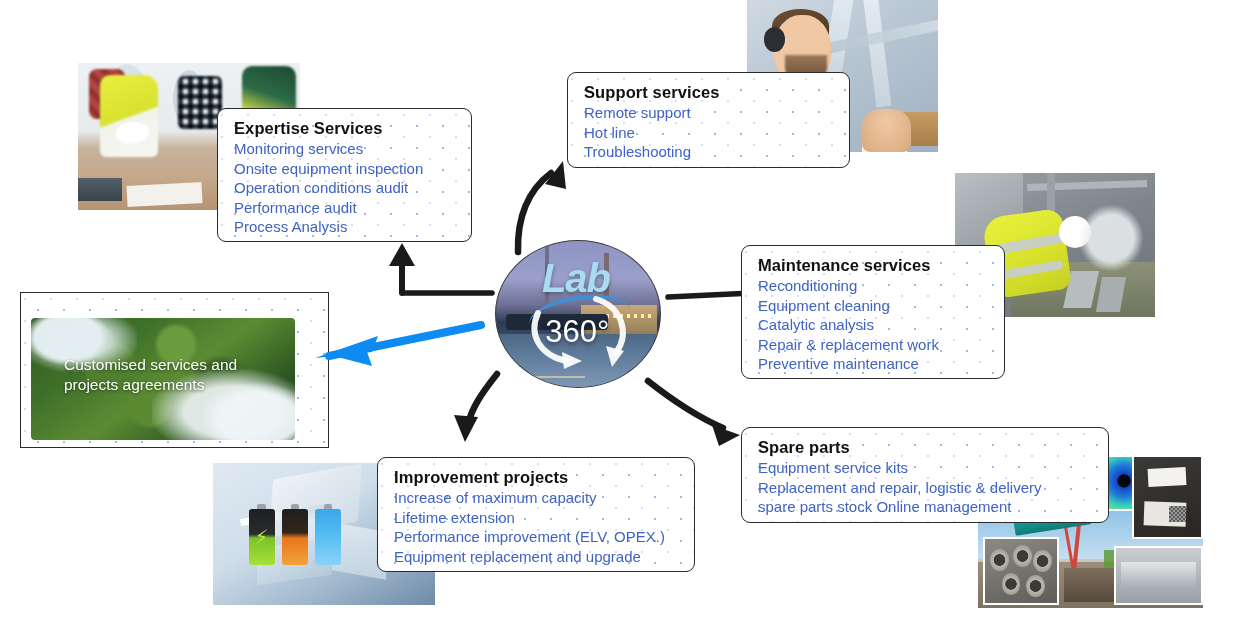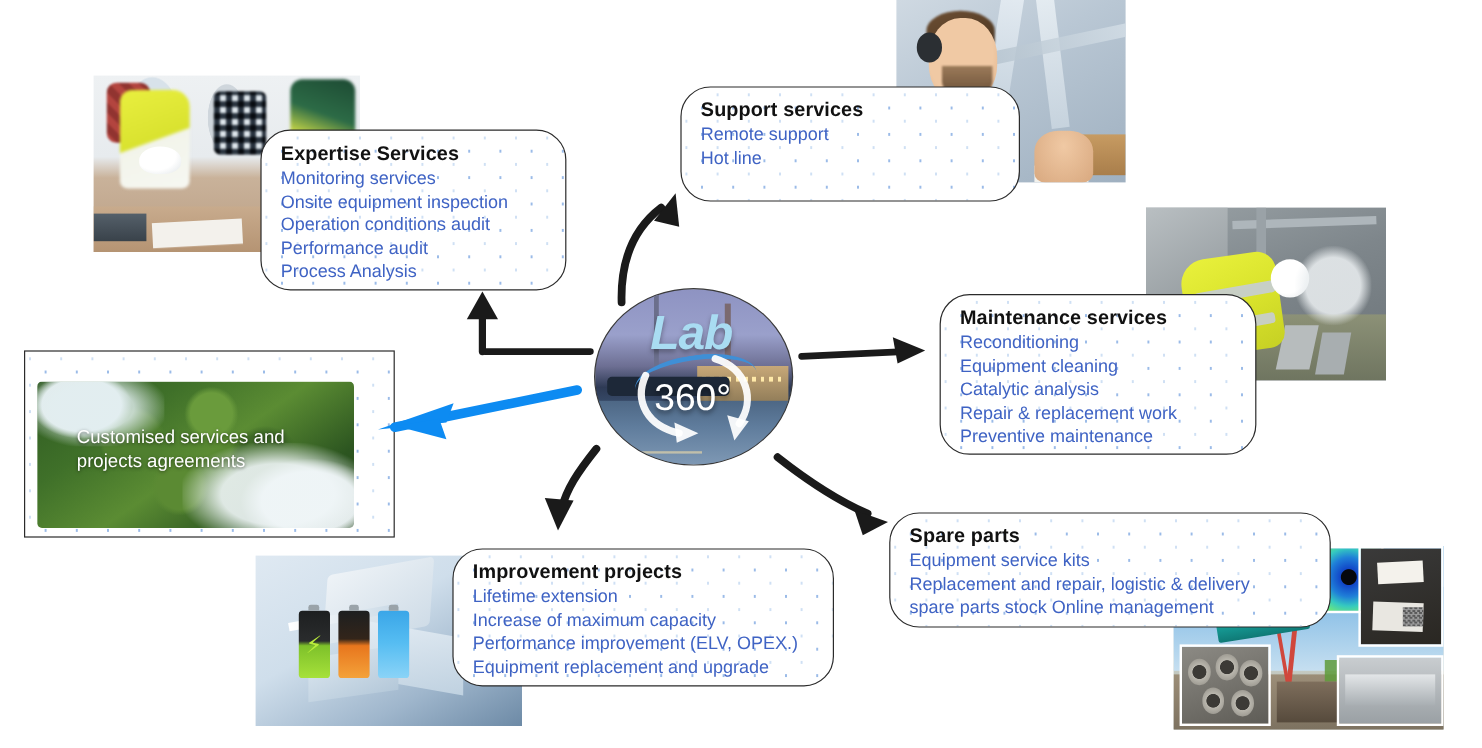--- a/index.html
+++ b/index.html
@@ -147,21 +147,21 @@
       background:linear-gradient(180deg,#c9cdd0,#9aa0a4);border:2px solid #ffffff;}
   .ph-spare .tileD .body{position:absolute;left:6%;top:26%;width:88%;height:46%;
       background:linear-gradient(180deg,#e3e6e8,#a8aeb2);}
   .ph-spare .tileE{position:absolute;left:38%;bottom:4%;width:26%;height:22%;
       background:linear-gradient(180deg,#7e6e5c,#564a3c);}
   .ph-spare .green{position:absolute;left:56%;bottom:26%;width:22%;height:12%;background:#5e9b3a;opacity:.85;}
 
   
   .card{
     position:absolute;background:#ffffff;
-    border:1.6px solid #2b2b2b;border-radius:25px;
+    border:1.6px solid #2b2b2b;border-radius:9px;
     box-sizing:border-box;padding:10px 14px 18px 16px;
     background-image:
       radial-gradient(circle, #9bbbe8 1.1px, transparent 1.2px),
       radial-gradient(circle, #cfe0f4 1.1px, transparent 1.2px);
     background-size:26px 22px, 26px 22px;
     background-position:4px 6px, 17px 17px;
   }
   .card h3{
     margin:0 0 1px 0;font-size:16.5px;font-weight:bold;color:#111111;letter-spacing:.1px;
   }
@@ -377,24 +377,25 @@
       <li>Performance audit</li>
       <li>Process Analysis</li>
     </ul>
   </div>
 
   <div class="card" style="left:567px;top:72px;width:283px;height:96px;">
     <h3>Support services</h3>
     <ul>
       <li>Remote support</li>
       <li>Hot line</li>
+      <li>Troubleshooting</li>
     </ul>
   </div>
 
-  <div class="card" style="left:783px;top:245px;width:264px;height:134px;">
+  <div class="card" style="left:741px;top:245px;width:264px;height:134px;">
     <h3>Maintenance services</h3>
     <ul>
       <li>Reconditioning</li>
       <li>Equipment cleaning</li>
       <li>Catalytic analysis</li>
       <li>Repair &amp; replacement work</li>
       <li>Preventive maintenance</li>
     </ul>
   </div>
 
@@ -403,20 +404,20 @@
     <ul>
       <li>Equipment service kits</li>
       <li>Replacement and repair, logistic &amp; delivery</li>
       <li>spare parts stock Online management</li>
     </ul>
   </div>
 
   <div class="card" style="left:377px;top:457px;width:318px;height:115px;">
     <h3>Improvement projects</h3>
     <ul>
+      <li>Increase of maximum capacity</li>
       <li>Lifetime extension</li>
-      <li>Increase of maximum capacity</li>
       <li>Performance improvement (ELV, OPEX.)</li>
       <li>Equipment replacement and upgrade</li>
     </ul>
   </div>
 
 </div>
 
 </body></html>

